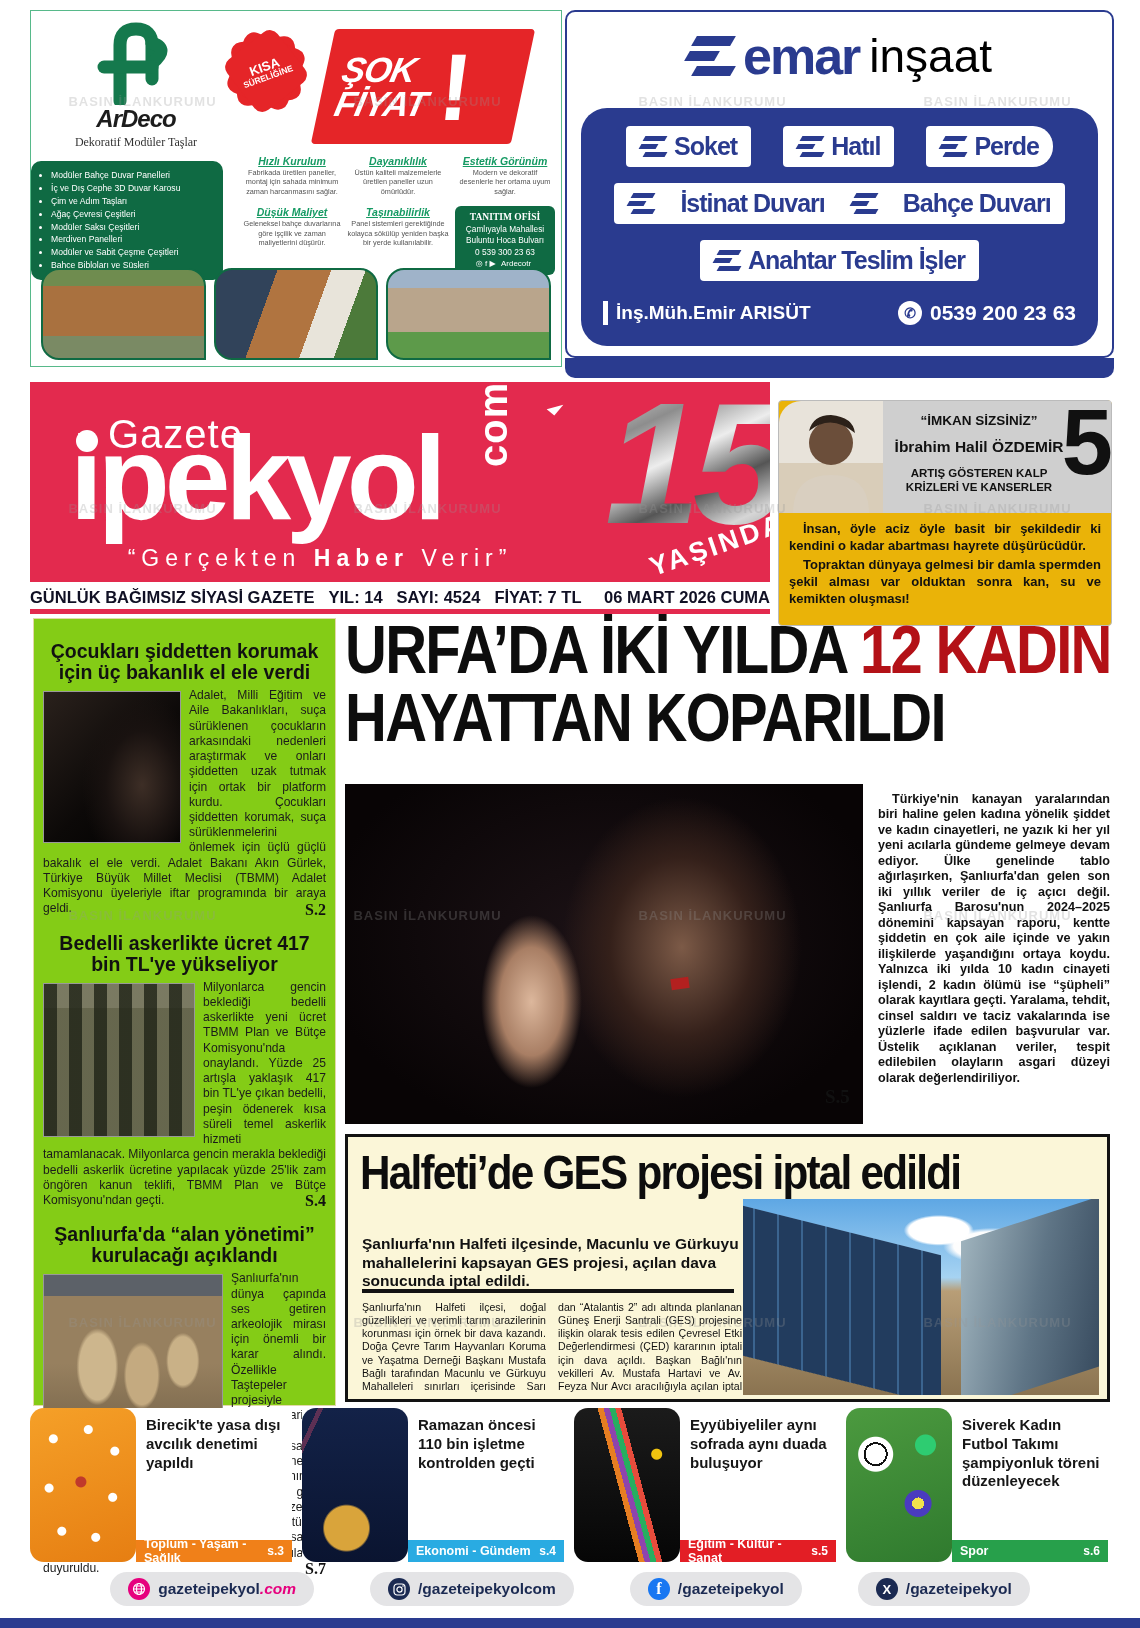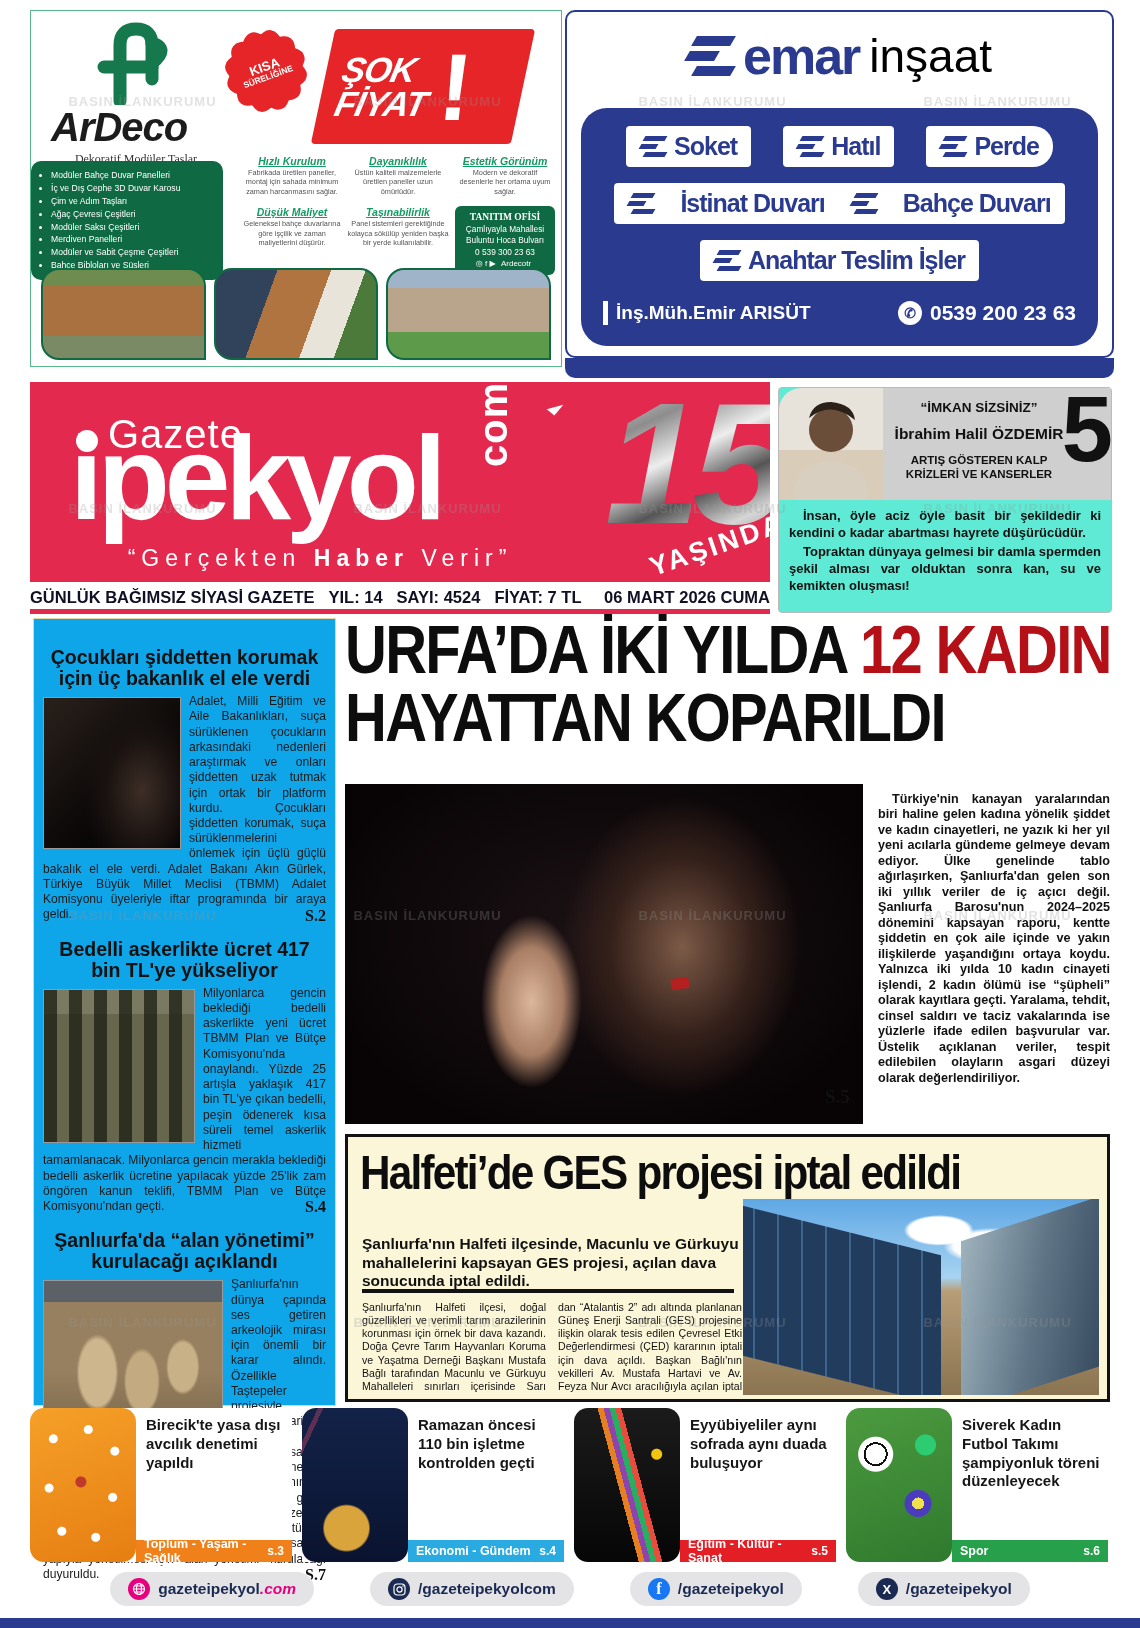--- a/index.html
+++ b/index.html
@@ -8,21 +8,21 @@
 
   
   .wm-layer{position:absolute;inset:0;display:flex;flex-wrap:wrap;z-index:5;pointer-events:none;}
   .wm{width:25%;height:204px;display:flex;flex-direction:row;align-items:center;justify-content:center;
       color:rgba(150,150,150,.28);font-weight:bold;font-size:13px;letter-spacing:1px;line-height:1.3;}
 
   
   .ardeco{position:absolute;left:30px;top:10px;width:530px;height:355px;background:#fff;border:1px solid #57b98a;z-index:2;}
   .ar-logo{position:absolute;left:20px;top:8px;width:170px;}
   .ar-mono{display:block;margin:0 auto;}
-  .ar-brand{font-size:40px;font-weight:900;font-style:italic;color:#1c1c1c;text-align:left;letter-spacing:-1px;}
+  .ar-brand{font-size:24px;font-weight:900;font-style:italic;color:#1c1c1c;text-align:center;letter-spacing:-1px;}
   .ar-tag{font-family:"Liberation Serif",serif;font-size:12px;color:#333;text-align:center;margin-top:2px;}
   .burst{position:absolute;left:203px;top:28px;width:64px;height:64px;transform:rotate(-8deg);}
   .burst i{position:absolute;inset:0;background:#e52528;border-radius:10px;}
   .burst i:nth-child(2){transform:rotate(30deg);}
   .burst i:nth-child(3){transform:rotate(60deg);}
   .burst-txt{position:absolute;inset:0;display:flex;flex-direction:column;align-items:center;justify-content:center;
              color:#fff;font-weight:bold;transform:rotate(-12deg);z-index:1;line-height:1.05;}
   .burst-txt .b1{font-size:13px;} .burst-txt .b2{font-size:8.5px;}
   .shock{position:absolute;left:292px;top:18px;width:200px;height:115px;background:#e52528;transform:skewX(-12deg);
          border-radius:4px;display:flex;align-items:center;}
@@ -79,40 +79,40 @@
   .mh-com{position:absolute;left:486px;top:40px;color:#fff;font-size:40px;font-weight:900;transform:rotate(-90deg);transform-origin:left bottom;letter-spacing:1px;}
   .mh-arrow{position:absolute;left:520px;top:18px;width:0;height:0;border-left:10px solid transparent;border-bottom:14px solid #fff;transform:rotate(40deg);}
   .mh-15{position:absolute;left:575px;top:-18px;font-size:172px;font-weight:900;font-style:italic;letter-spacing:-8px;
          background:linear-gradient(155deg,#fdfdfd 0%,#8d8d8d 28%,#ededed 45%,#555 62%,#d6d6d6 78%,#6e6e6e 100%);
          -webkit-background-clip:text;background-clip:text;color:transparent;}
   .mh-yasinda{position:absolute;left:617px;top:148px;color:#fff;font-weight:900;font-size:27px;letter-spacing:3px;transform:rotate(-19deg);}
   .mh-slogan{position:absolute;left:0;right:160px;bottom:10px;text-align:center;color:#fff;font-size:23px;letter-spacing:6px;}
   .mh-slogan b{font-weight:900;}
 
   
-  .colbox{position:absolute;left:778px;top:387px;width:332px;height:224px;background:#5eead4;border:1px solid #bbb;border-radius:4px;z-index:2;}
+  .colbox{position:absolute;left:778px;top:400px;width:332px;height:224px;background:#eab308;border:1px solid #bbb;border-radius:4px;z-index:2;}
   .col-head{display:flex;height:112px;}
   .col-photo{width:104px;height:112px;border-radius:22px 0 0 0;flex:0 0 auto;overflow:hidden;position:relative;
              background:linear-gradient(180deg,#e8e3da 0 55%,#d9cdb9 55%);}
   .col-gray{flex:1;background:#cfcfcf;position:relative;padding:10px 44px 0 8px;text-align:center;}
   .col-quote{font-weight:900;font-size:13.5px;margin-top:2px;}
   .col-name{font-weight:900;font-size:15.5px;margin-top:10px;}
   .col-sub{font-weight:900;font-size:11.5px;margin-top:10px;line-height:1.25;}
   .col-num{position:absolute;right:-2px;top:-2px;font-size:92px;font-weight:900;line-height:.95;color:#111;}
   .col-body{padding:8px 10px;font-size:13px;font-weight:bold;line-height:1.3;text-align:justify;}
   .col-body p{margin:0 0 2px 0;text-indent:14px;}
 
   
   .dateline{position:absolute;left:30px;top:588px;width:740px;display:flex;gap:14px;font-weight:900;font-size:16.5px;color:#101024;z-index:2;}
   .dateline .dl-date{margin-left:auto;}
   .red-rule{position:absolute;left:30px;top:609px;width:740px;height:5px;background:#e32a4e;z-index:2;}
 
   
-  .sidebar{position:absolute;left:33px;top:618px;width:303px;height:788px;background:#0ea5e9;border:1px solid #e3d9a8;
-           padding:22px 9px;box-sizing:border-box;z-index:2;}
+  .sidebar{position:absolute;left:33px;top:618px;width:303px;height:788px;background:#84cc16;border:1px solid #e3d9a8;
+           padding:16px 9px;box-sizing:border-box;z-index:2;}
   .sb-art{margin-bottom:14px;}
   .sb-title{font-weight:900;font-size:19.5px;text-align:center;line-height:1.08;margin:6px 4px 5px;}
   .sb-body{font-size:12.1px;line-height:1.26;text-align:justify;color:#1b1b1b;}
   .sb-photo{float:left;margin:3px 8px 2px 0;border:1px solid #999;}
   .sb-page{text-align:right;font-family:"Liberation Serif",serif;font-weight:bold;font-size:16px;margin-top:-16px;}
   .ph-child{width:136px;height:150px;background:
       radial-gradient(ellipse 60px 90px at 72% 62%,#3d2e26 0%,#191210 60%,transparent 100%),
       linear-gradient(135deg,#2a211c 0%,#0c0908 55%,#000 100%);}
   .ph-soldiers{width:150px;height:152px;background:
       repeating-linear-gradient(90deg,rgba(38,42,28,.9) 0 13px,rgba(96,100,74,.55) 13px 25px),

